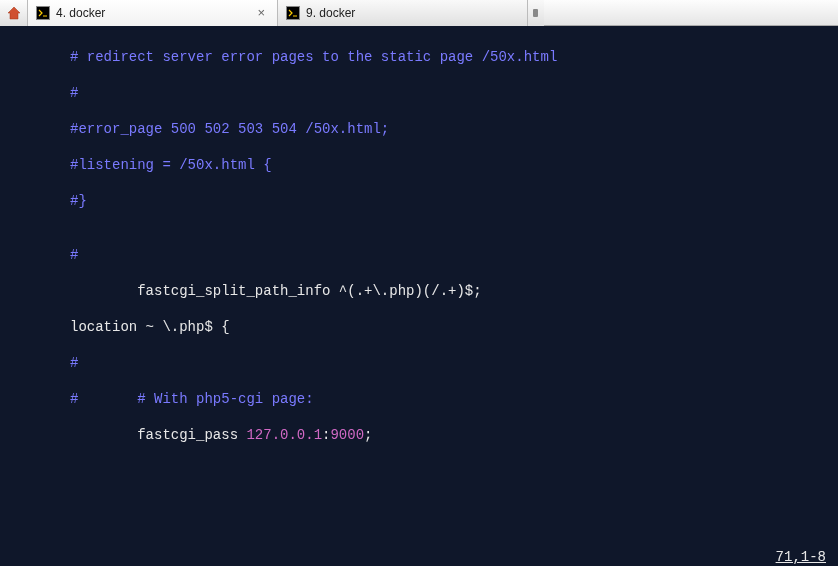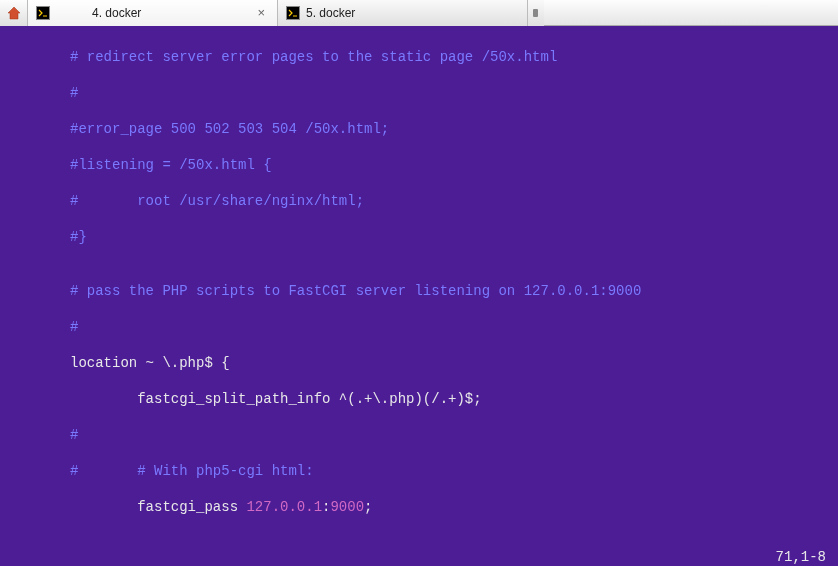--- a/index.html
+++ b/index.html
@@ -33,21 +33,20 @@
       align-items: center;
       padding: 0 8px;
       height: 26px;
       border-right: 1px solid #bbb;
       min-width: 250px;
       background: linear-gradient(to bottom, #f9f9f9, #e0e0e0);
       cursor: pointer;
     }
     .tab.active {
       background: linear-gradient(to bottom, #fff, #f2f2f2);
-      gap: 36px;
     }
     .tab-icon {
       width: 14px;
       height: 14px;
       margin-right: 6px;
       display: flex;
       align-items: center;
       justify-content: center;
       background: #000;
       border: 1px solid #888;
@@ -66,37 +65,38 @@
     }
     .last-btn {
       width: 16px;
       height: 26px;
       display: flex;
       align-items: center;
       justify-content: center;
       background: linear-gradient(to bottom,#f9f9f9,#e0e0e0);
     }
     .terminal {
-      background: #4c1d95;
+      background: #0f172a;
       padding: 4px 0 0 0;
       height: calc(566px - 26px);
       position: relative;
       line-height: 18px;
       white-space: pre;
     }
     .line { padding-left: 70px; }
     .comment { color: #7a7aff; }
     .directive { color: #e8e8e8; }
     .number { color: #d169c5; margin-top: 35px; }
     .ip { color: #d169c5; }
     .status {
       position: absolute;
       bottom: 0;
       right: 12px;
       color: #e8e8e8;
+      text-decoration: underline;
     }
   </style>
 </head>
 <body>
 
 <div class="tab-bar">
   <div class="home-btn">
     <svg width="16" height="16" viewBox="0 0 16 16">
       <path d="M2 8 L8 2 L14 8 L12 8 L12 14 L4 14 L4 8 Z" fill="#d05030" stroke="#a03010" stroke-width="0.5"></path>
     </svg>
@@ -109,43 +109,41 @@
     </div>
     <span class="tab-label">4. docker</span>
     <span class="tab-close">×</span>
   </div>
   <div class="tab">
     <div class="tab-icon">
       <svg width="10" height="10" viewBox="0 0 10 10">
           <path d="M1 2 L4 5 L1 8 M5 8 L9 8" stroke="#ffcc00" stroke-width="1.2" fill="none"></path>
         </svg>
     </div>
-    <span class="tab-label">5. docker</span>
+    <span class="tab-label">9. docker</span>
   </div>
   <div class="last-btn">
     <svg width="8" height="12" viewBox="0 0 8 12">
         <rect x="1" y="2" width="5" height="8" fill="#888" rx="1"></rect>
       </svg>
   </div>
 </div>
 
 <div class="terminal">
 <div class="line comment"># redirect server error pages to the static page /50x.html</div>
 <div class="line comment">#</div>
 <div class="line comment">#error_page 500 502 503 504 /50x.html;</div>
 <div class="line comment">#listening = /50x.html {</div>
-<div class="line comment">#       root /usr/share/nginx/html;</div>
 <div class="line comment">#}</div>
 <div class="line"></div>
-<div class="line comment"># pass the PHP scripts to FastCGI server listening on 127.0.0.1:9000</div>
 <div class="line comment">#</div>
+<div class="line directive">        fastcgi_split_path_info ^(.+\.php)(/.+)$;</div>
 <div class="line directive">location ~ \.php$ {</div>
-<div class="line directive">        fastcgi_split_path_info ^(.+\.php)(/.+)$;</div>
 <div class="line comment">#</div>
-<div class="line comment">#       # With php5-cgi html:</div>
+<div class="line comment">#       # With php5-cgi page:</div>
 <div class="line"><span class="directive">        fastcgi_pass </span><span class="ip">127.0.0.1</span><span class="directive">:</span><span class="number">9000</span><span class="directive">;</span></div>
 
 
 
 
 
 <div class="line"></div>
 
 
 

